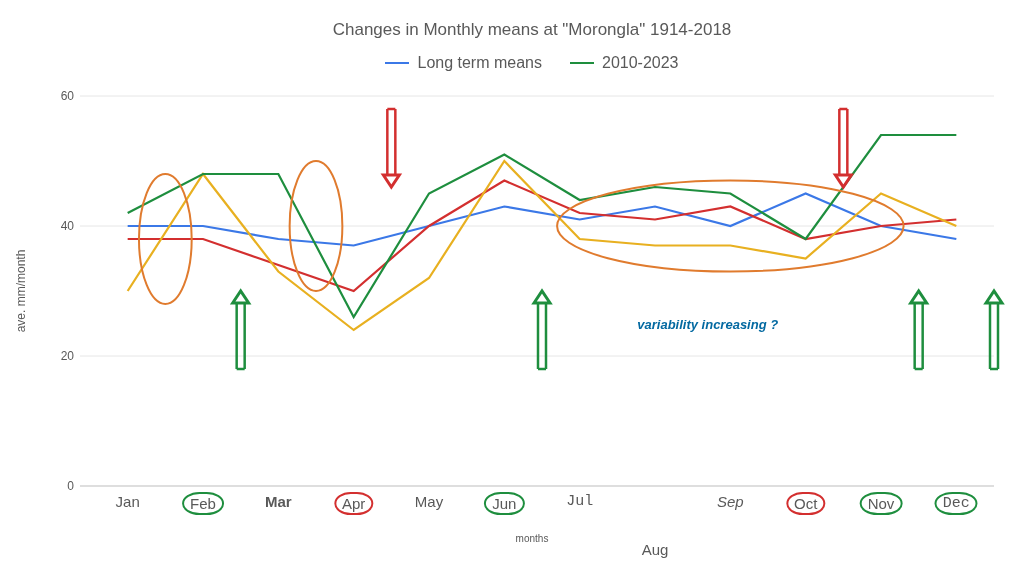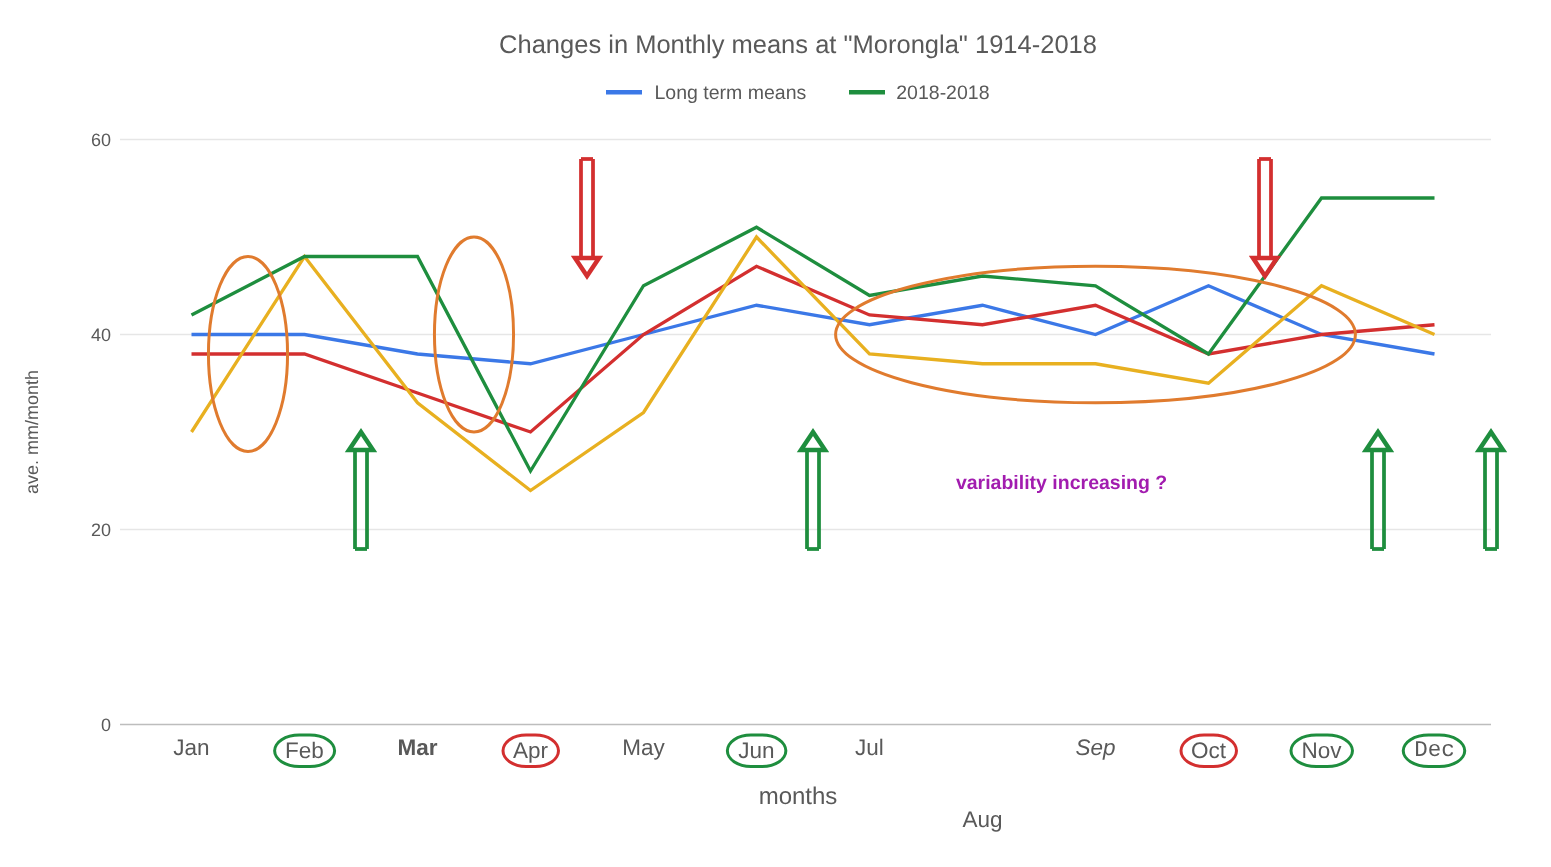--- a/index.html
+++ b/index.html
@@ -1,45 +1,45 @@
 <!DOCTYPE html>
 <html><head>
 <meta charset="utf-8">
 <style>
   * { margin: 0; padding: 0; box-sizing: border-box; }
   body { font-family: Arial, sans-serif; background: #fff; color: #595959; }
   .chart-container { width: 1034px; height: 558px; position: relative; padding: 20px 30px 40px 60px; }
   .title { text-align: center; font-size: 17px; color: #595959; margin-bottom: 14px; }
-  .legend { display: flex; justify-content: center; gap: 28px; font-size: 13px; margin-bottom: 24px; }
+  .legend { display: flex; justify-content: center; gap: 28px; font-size: 16px; margin-bottom: 24px; }
   .legend-item { display: flex; align-items: center; gap: 8px; }
   .legend-swatch { width: 24px; height: 2.5px; display: inline-block; }
   .plot { position: relative; width: 100%; height: 390px; }
   .y-label { position: absolute; left: -46px; top: 50%; transform: rotate(-90deg) translateX(-50%); transform-origin: left top; font-size: 12px; white-space: nowrap; }
   .x-axis { position: absolute; left: 0; bottom: -26px; width: 100%; height: 26px; }
   .x-tick { position: absolute; font-size: 15px; transform: translateX(-50%); top: 6px; padding: 1px 6px; border-radius: 50%/60%; }
-  .x-label { position: absolute; bottom: -58px; left: 50%; transform: translateX(-50%); font-size: 16px; }
+  .x-label { position: absolute; bottom: -58px; left: 50%; transform: translateX(-50%); font-size: 10px; }
   svg.plot-svg { position: absolute; left: 0; top: 0; width: 100%; height: 100%; overflow: visible; }
   .grid-line { stroke: #e6e6e6; stroke-width: 1; }
   .baseline { stroke: #bdbdbd; stroke-width: 1; }
   .annotation-text { position: absolute; font-size: 13px; font-weight: bold; }
 </style>
 </head>
 <body>
 
 <div class="chart-container">
   <div class="title">Changes in Monthly means at "Morongla" 1914-2018</div>
 
   <div class="legend" id="legend">
       <div class="legend-item">
         <span class="legend-swatch" style="background: rgb(59, 120, 231);"></span>
         <span>Long term means</span>
       </div>
       <div class="legend-item">
         <span class="legend-swatch" style="background: rgb(30, 142, 62);"></span>
-        <span>2018-2018</span>
+        <span>2010-2023</span>
       </div>
     </div>
 
   <div class="plot">
     <div class="y-label">ave. mm/month</div>
     <svg class="plot-svg" id="plot-svg" viewBox="0 0 944 390">
         <line x1="20" x2="934" y1="390" y2="390" class="baseline"></line>
         <text x="14" y="394" text-anchor="end" font-size="12" fill="#595959">0</text>
         <line x1="20" x2="934" y1="260" y2="260" class="grid-line"></line>
         <text x="14" y="264" text-anchor="end" font-size="12" fill="#595959">20</text>
@@ -91,23 +91,23 @@
           <line x1="930" x2="938" y1="273" y2="273" stroke="#1e8e3e" stroke-width="2.5"></line>
         </g>
       </svg>
     <div class="x-axis" id="x-axis">
         <div class="x-tick" style="left: 7.16808%;">Jan</div>
         <div class="x-tick" style="left: 15.1483%; border: 2px solid rgb(30, 142, 62);">Feb</div>
         <div class="x-tick" style="left: 23.1285%; font-weight: bold;">Mar</div>
         <div class="x-tick" style="left: 31.1088%; border: 2px solid rgb(211, 47, 47);">Apr</div>
         <div class="x-tick" style="left: 39.089%;">May</div>
         <div class="x-tick" style="left: 47.0692%; border: 2px solid rgb(30, 142, 62);">Jun</div>
-        <div class="x-tick" style="left: 55.0494%;">Jul</div>
+        <div class="x-tick" style="left: 55.0494%; font-family: Liberation Mono, monospace;">Jul</div>
         <div class="x-tick" style="left: 63.0297%; margin-top: 48px;">Aug</div>
         <div class="x-tick" style="left: 71.0099%; font-style: italic;">Sep</div>
         <div class="x-tick" style="left: 78.9901%; border: 2px solid rgb(211, 47, 47);">Oct</div>
         <div class="x-tick" style="left: 86.9703%; border: 2px solid rgb(30, 142, 62);">Nov</div>
         <div class="x-tick" style="left: 94.9506%; border: 2px solid rgb(30, 142, 62); font-family: Liberation Mono, monospace;">Dec</div>
       </div>
     <div class="x-label">months</div>
-    <div class="annotation-text" id="anno" style="left: 68.6158%; top: 56.6667%; color: #a21caf; transform: translateX(-50%);">variability increasing ?</div>
+    <div class="annotation-text" id="anno" style="left: 68.6158%; top: 56.6667%; color: #0369a1; transform: translateX(-50%); font-style: italic;">variability increasing ?</div>
   </div>
 </div>
 
 </body></html>

